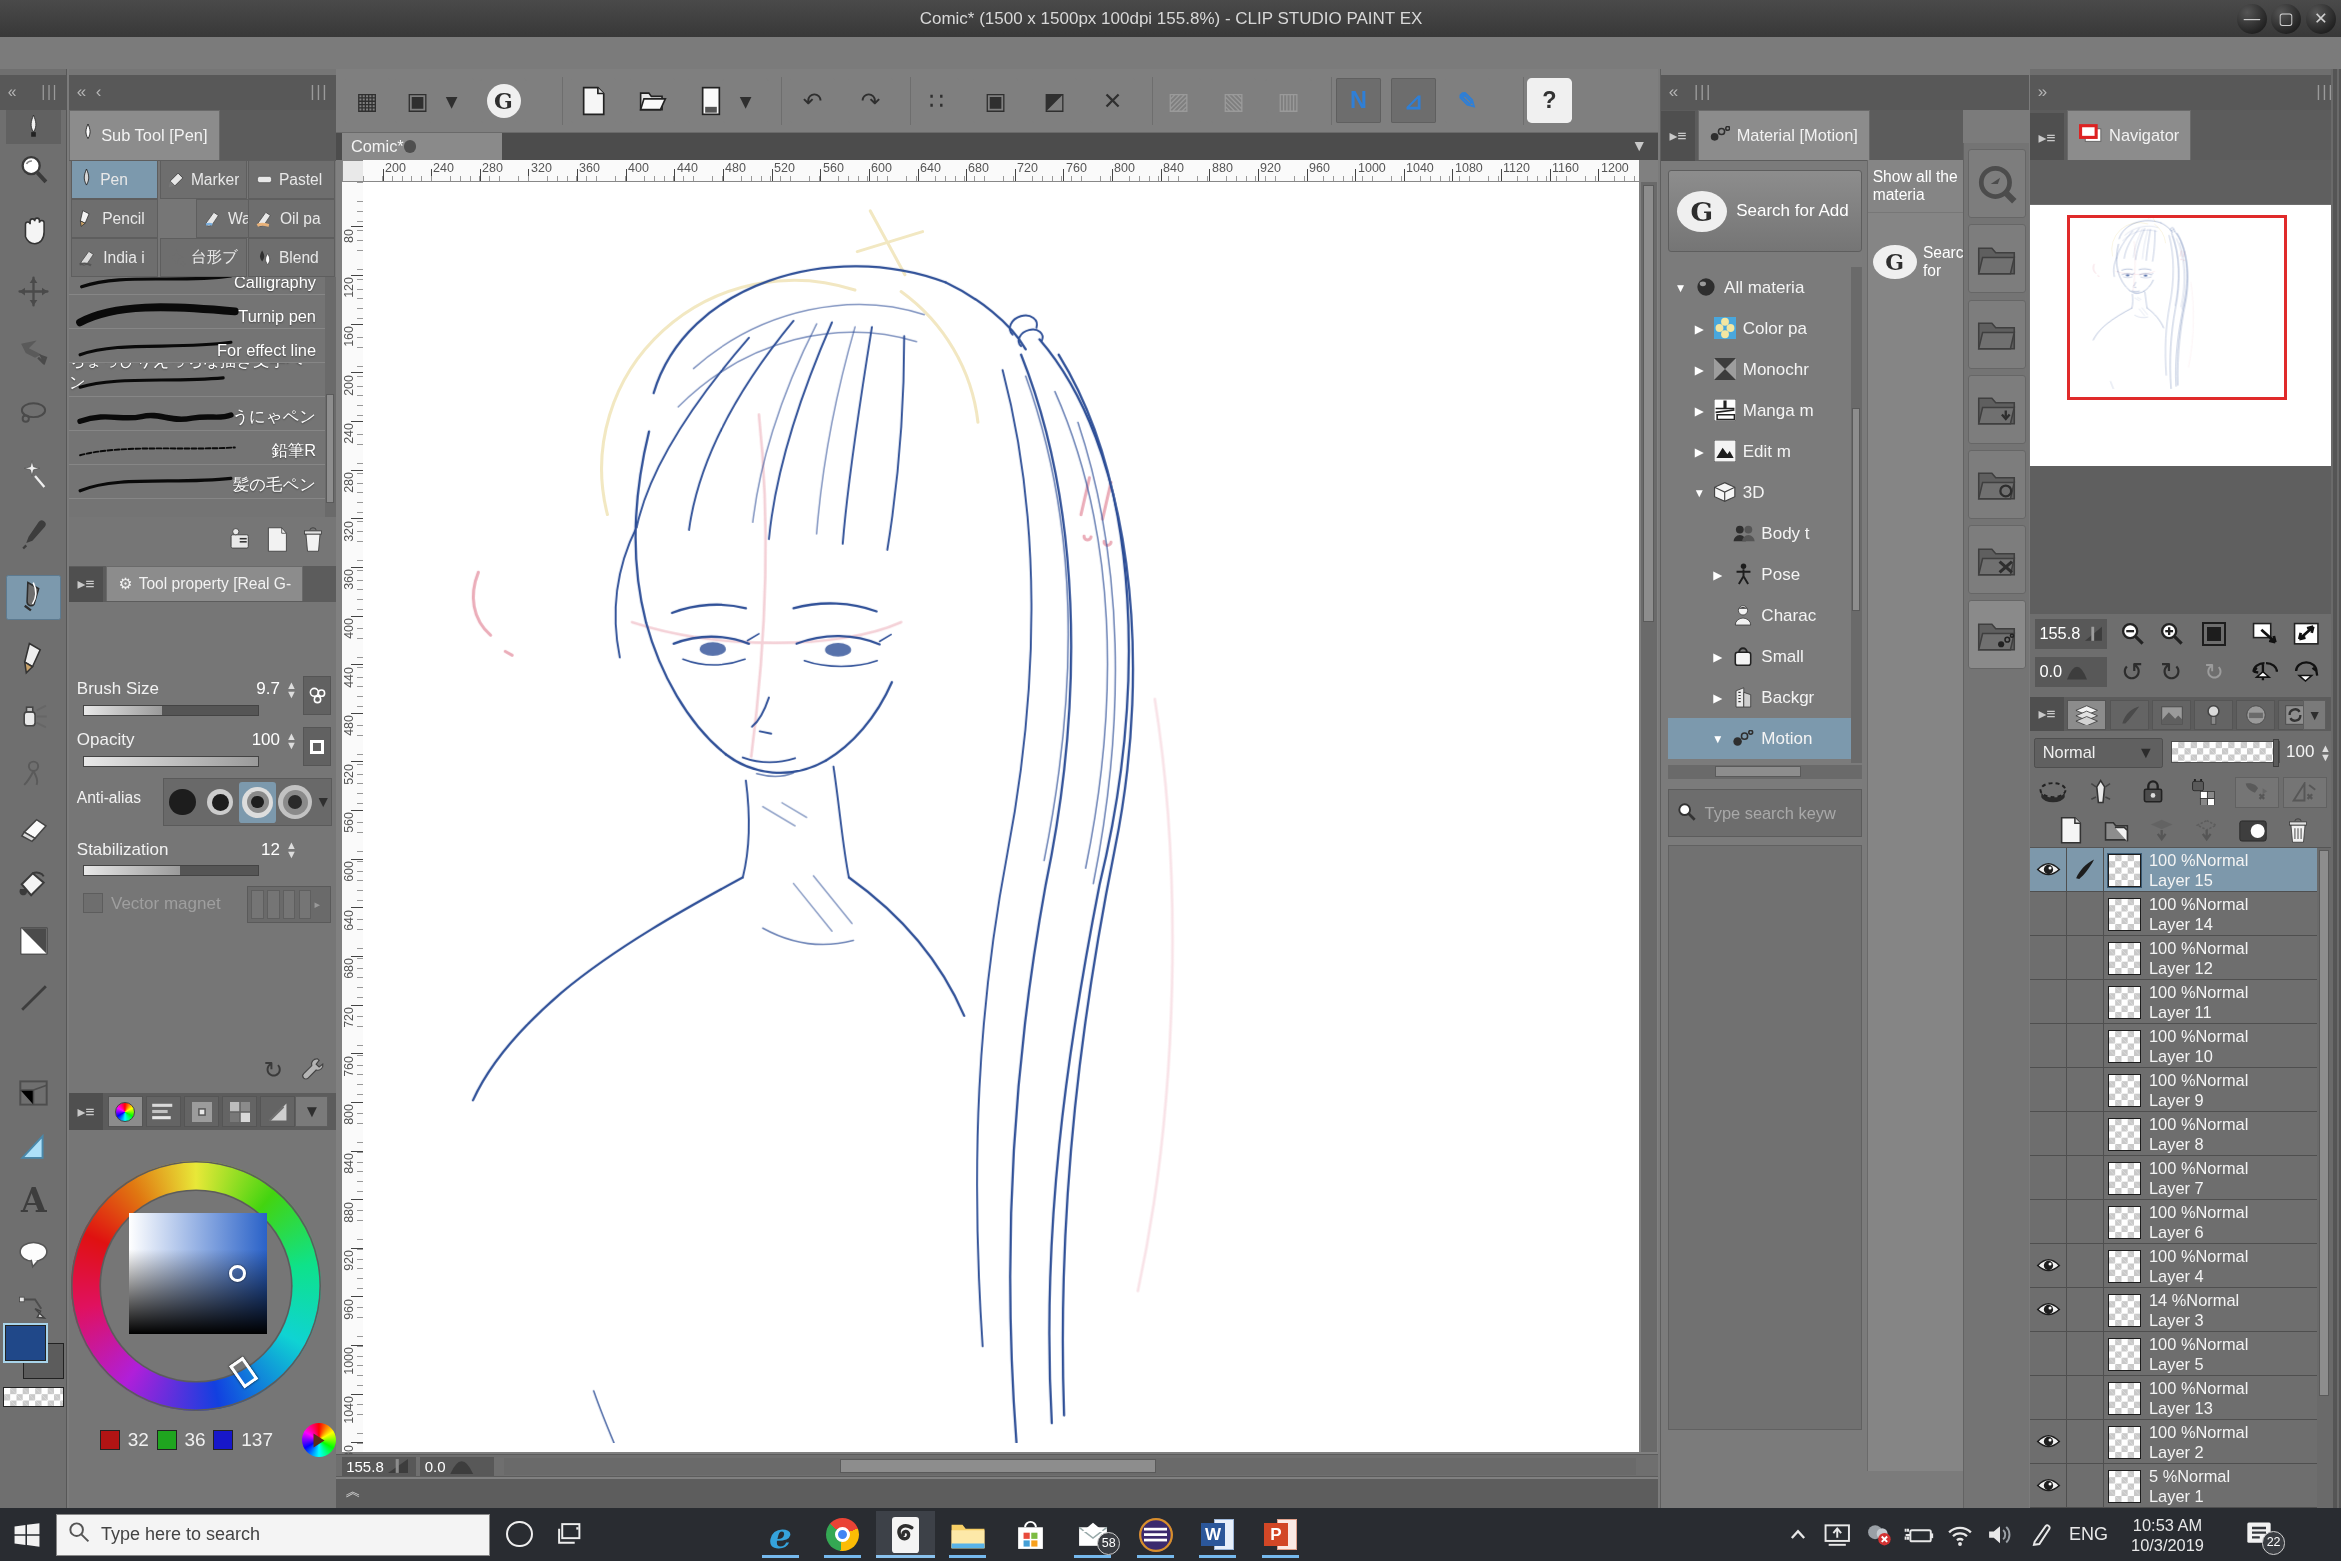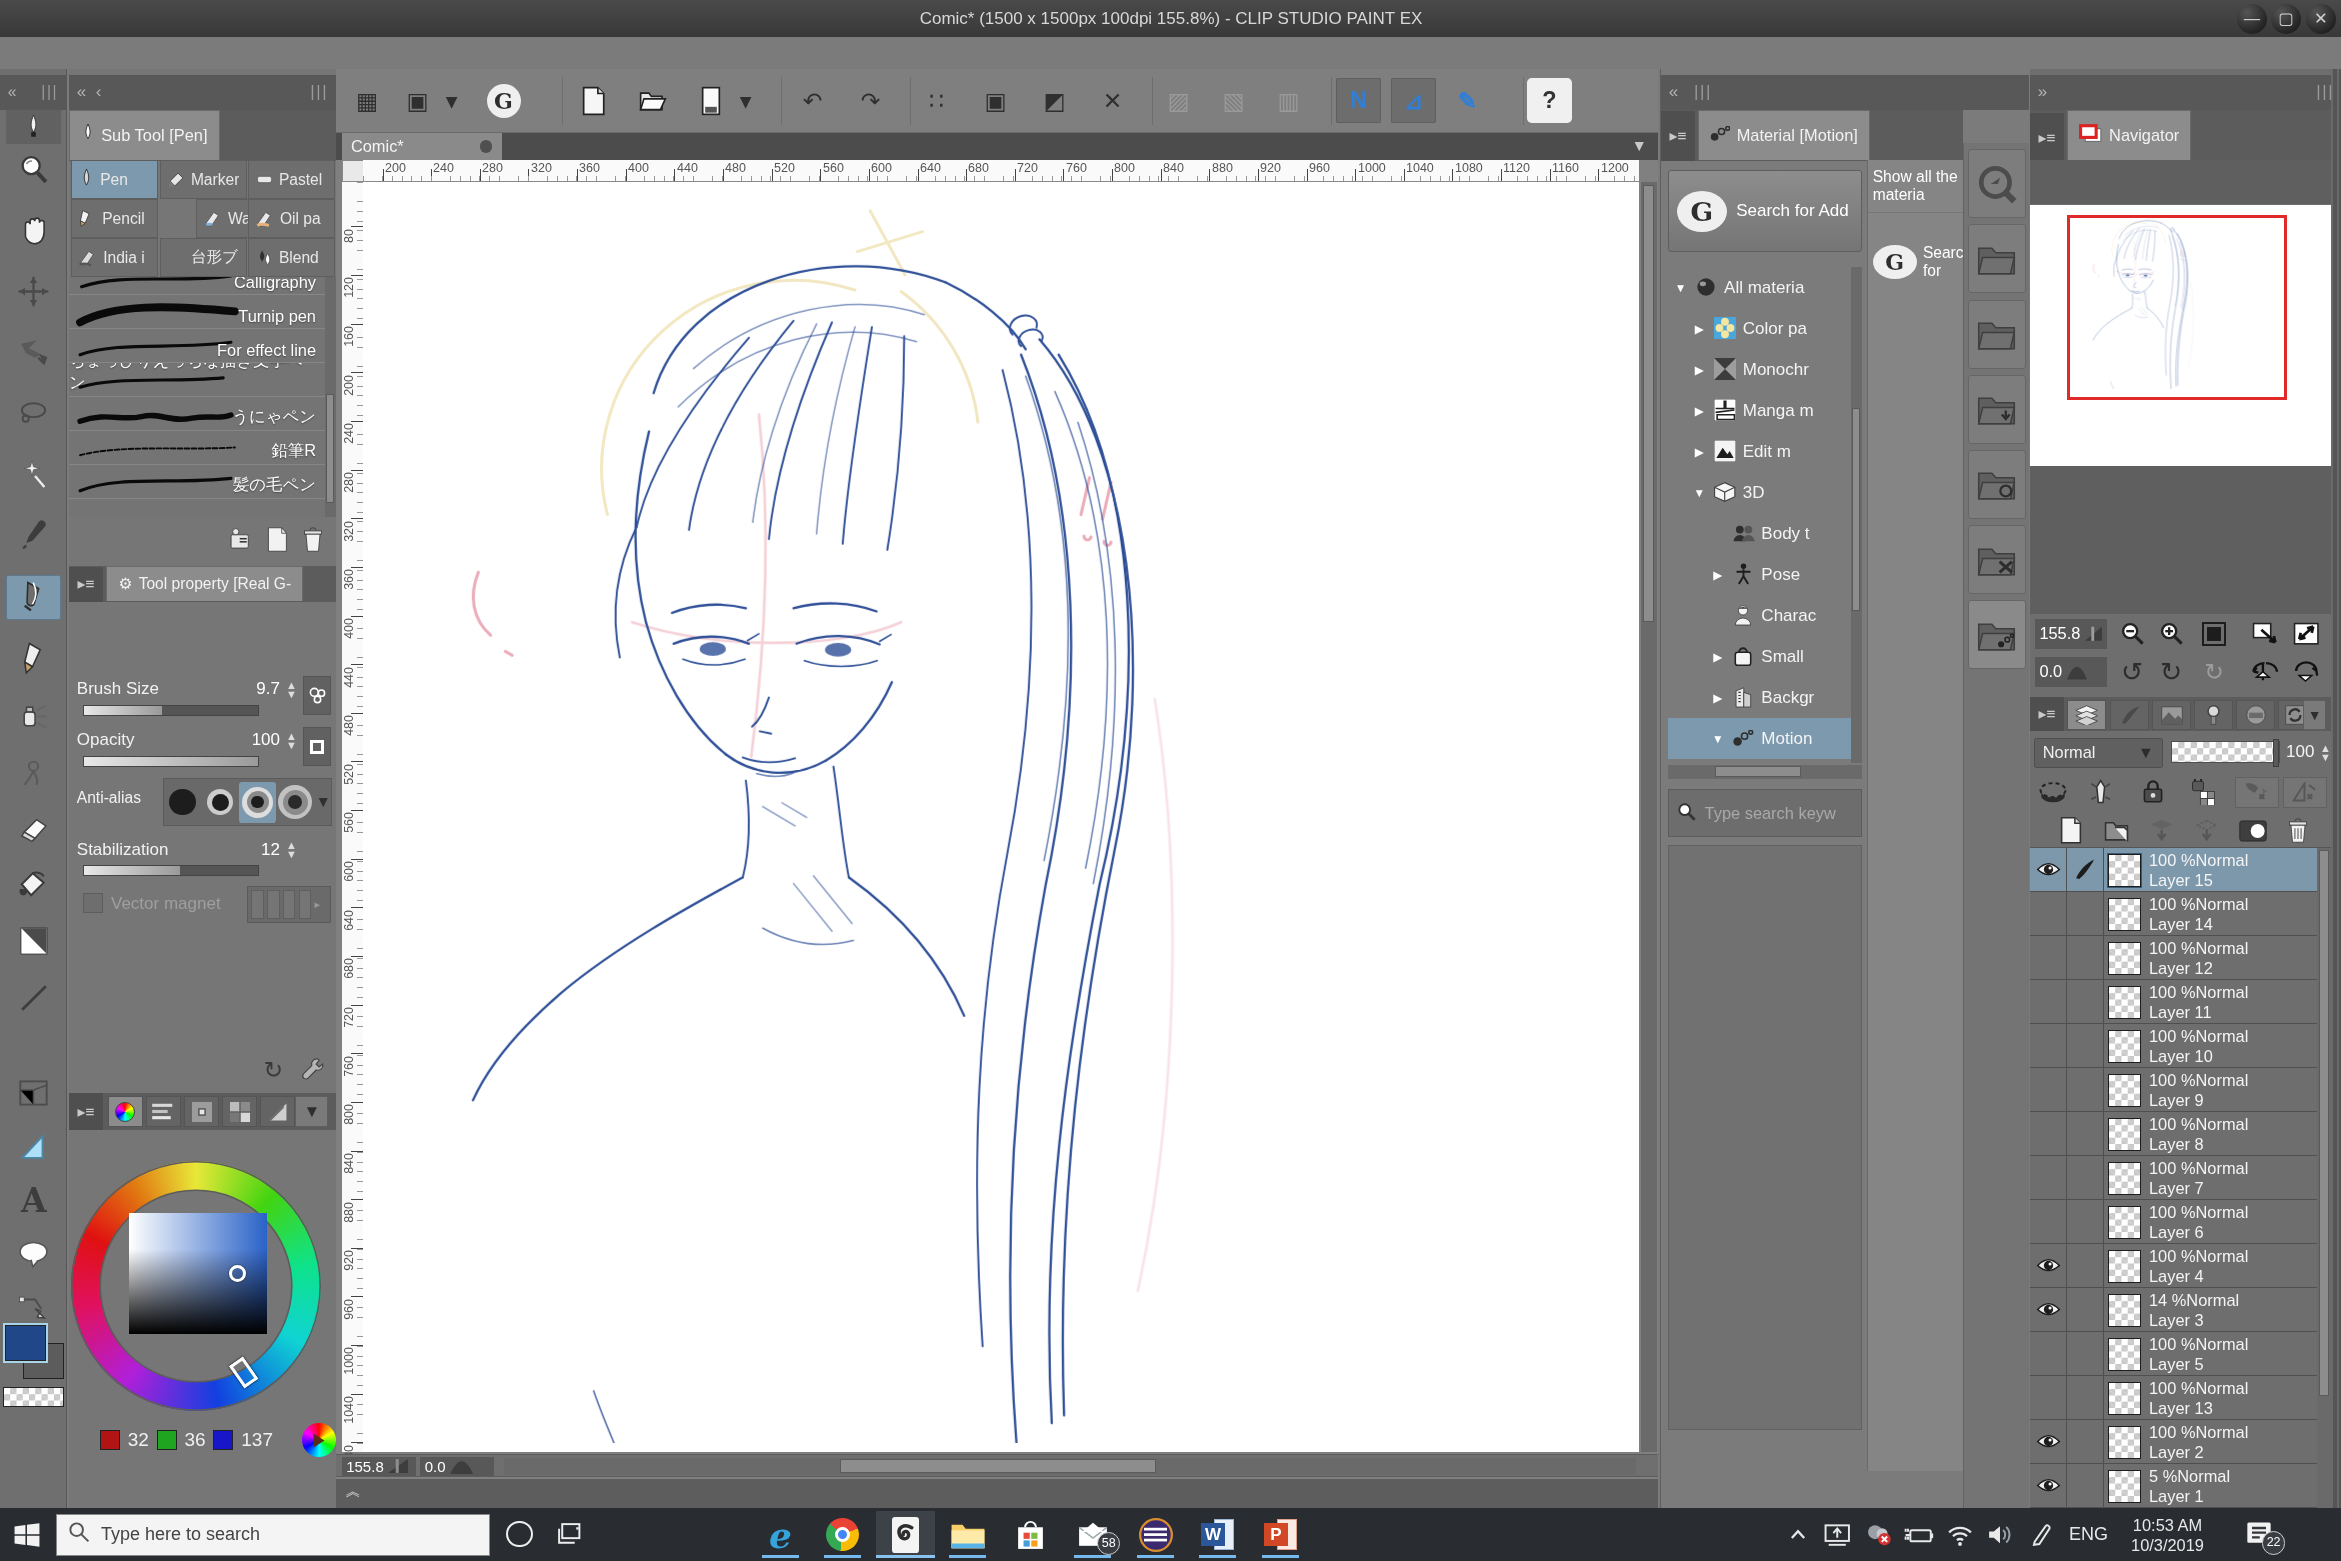--- a/index.html
+++ b/index.html
@@ -45,21 +45,21 @@
   
   #canvascol{left:336px;top:69px;width:1322px;height:1440px;background:#808080}
   #cmdbar{position:absolute;left:0;top:0;width:100%;height:64px;background:#7f7f7f;border-bottom:0.8px solid #6a6a6a}
   .tb{position:absolute;top:9.4px;width:45px;height:45px;background:#7f7f7f;border-radius:2.3px;display:flex;
     align-items:center;justify-content:center;font-size:23.4px;color:#2f2f2f}
   .tb.press{background:#6d6d6d;box-shadow:inset 0 0 0 0.8px #5c5c5c}
   .tb.grey{color:#9a9a9a}
   .tsep{position:absolute;top:7.8px;width:0.8px;height:48px;background:#6e6e6e}
   #tabstrip{position:absolute;left:0;top:64px;width:100%;height:27px;background:#4c4c4c}
   #doctab{position:absolute;left:5.5px;top:0;height:27px;width:160px;background:#8a8a8a;color:#f4f4f4;
-    font-size:16.4px;display:flex;align-items:center;justify-content:space-between;padding:0 9.4px}
+    font-size:16.4px;display:flex;align-items:center;justify-content:flex-start;padding:0 9.4px}
   .hruler{position:absolute;left:27px;top:91px;width:1276px;height:22px;background:#fafafa;border-bottom:0.8px solid #888}
   .hruler::after{content:"";position:absolute;left:0;right:0;bottom:0;height:5.5px;
     background:repeating-linear-gradient(90deg,#999 0 0.8px,transparent 0.8px 9.7px)}
   .vruler{position:absolute;left:5.5px;top:113px;width:22px;height:1270px;background:#fafafa;border-right:0.8px solid #888}
   .vruler::after{content:"";position:absolute;top:0;bottom:0;right:0;width:5.5px;
     background:repeating-linear-gradient(180deg,#999 0 0.8px,transparent 0.8px 9.7px)}
   .tick{position:absolute;background:#444}
   .tlbl{position:absolute;font-size:12.5px;color:#555}
   #canvas{position:absolute;left:27px;top:113px;width:1276px;height:1270px;background:#fff;overflow:hidden}
   #statusbar{position:absolute;left:0;top:1385px;width:100%;height:23.4px;background:#6f6f6f;border-top:0.8px solid #5c5c5c;border-bottom:0.8px solid #5c5c5c}

